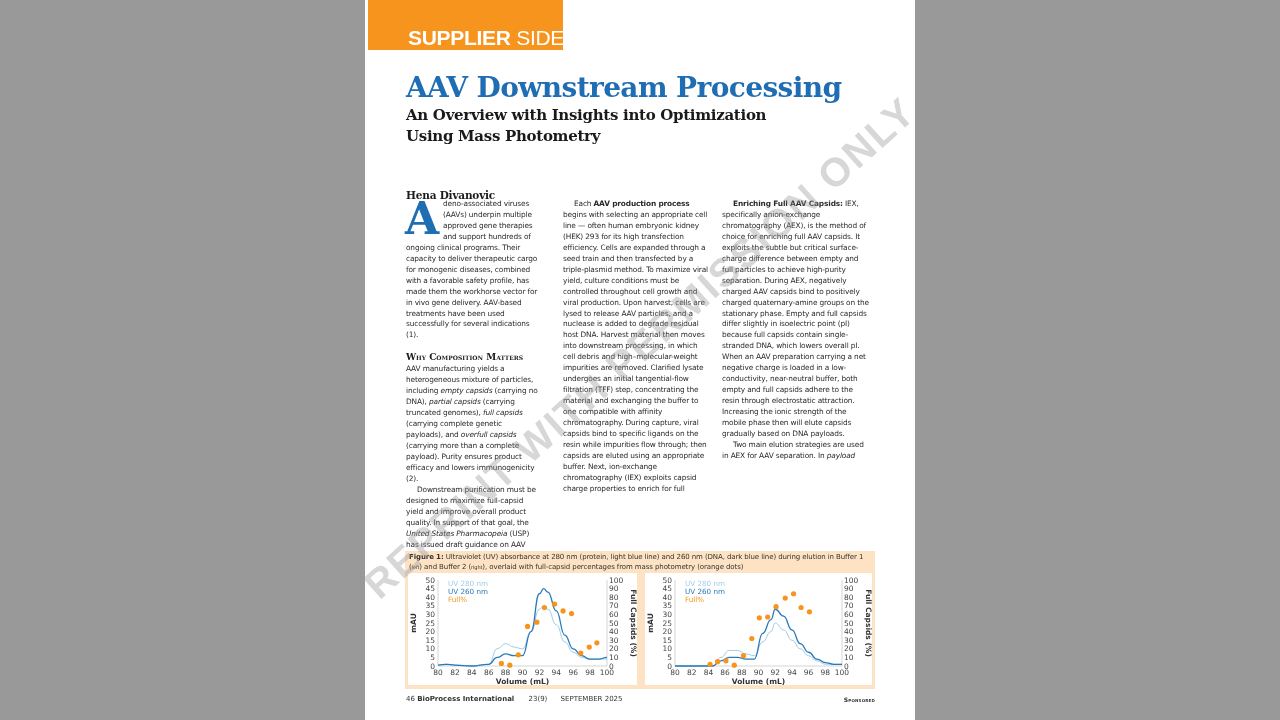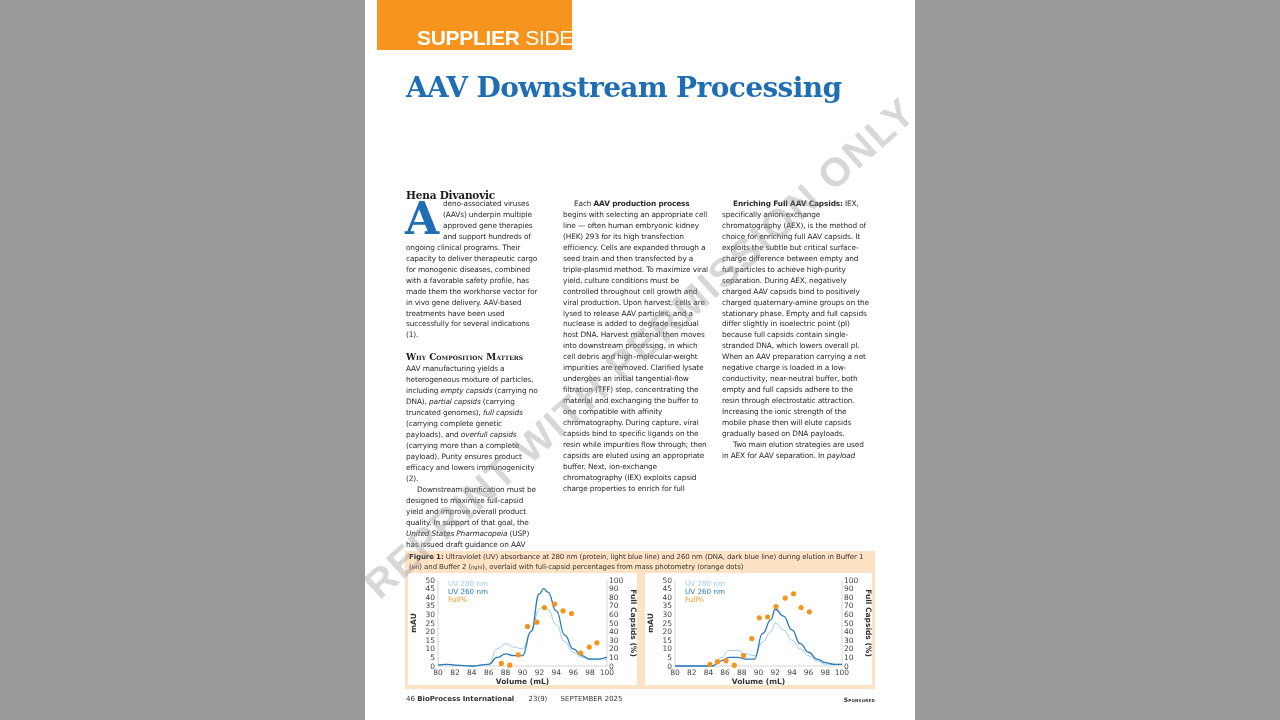--- a/index.html
+++ b/index.html
@@ -8,21 +8,21 @@
       background: #999999;
       font-family: "DejaVu Sans", sans-serif;
       position: relative;
     }
     .page {
       position: absolute; left: 365px; top: 0;
       width: 550px; height: 720px;
       background: #ffffff; overflow: hidden;
     }
     .banner {
-      position: absolute; left: 12px; top: 0;
+      position: absolute; left: 3px; top: 0;
       width: 195px; height: 50px;
       background: #f7941d;
       text-align: center;
     }
     .banner-text {
       position: absolute; left: 40px; top: 26px;
       color: #fff; font-family: "Liberation Sans", sans-serif;
       font-size: 21px; line-height: 24px; white-space: nowrap;
       letter-spacing: -0.3px;
     }
@@ -109,20 +109,24 @@
 </head>
 <body>
 
 <div class="page">
 
   <div class="banner">
     <div class="banner-text"><b>SUPPLIER</b> <span class="light">SIDE</span></div>
   </div>
 
   <div class="title">AAV Downstream Processing</div>
+  <div class="subtitle">
+    <div>An Overview with Insights into Optimization</div>
+    <div>Using Mass Photometry</div>
+  </div>
   <div class="author">Hena Divanovic</div>
 
   <div class="col col1">
     <p><span class="dropcap">A</span><span>deno-associated viruses (AAVs) underpin multiple approved gene therapies and support hundreds of ongoing clinical programs. Their capacity to deliver therapeutic cargo for monogenic diseases, combined with a favorable safety profile, has made them the workhorse vector for in vivo gene delivery. AAV-based treatments have been used successfully for several indications (1).</span></p>
     <p class="section-head">Why Composition Matters</p>
     <p><span>AAV manufacturing yields a heterogeneous mixture of particles, including </span><em>empty capsids</em><span> (carrying no DNA), </span><em>partial capsids</em><span> (carrying truncated genomes), </span><em>full capsids</em><span> (carrying complete genetic payloads), and </span><em>overfull capsids</em><span> (carrying more than a complete payload). Purity ensures product efficacy and lowers immunogenicity (2).</span></p>
     <p class="ind"><span>Downstream purification must be designed to maximize full-capsid yield and improve overall product quality. In support of that goal, the </span><em>United States Pharmacopeia</em><span> (USP) has issued draft guidance on AAV purity testing, endorsing mass photometry (MP) as one</span></p>
   </div>
 
   <div class="col col2">

